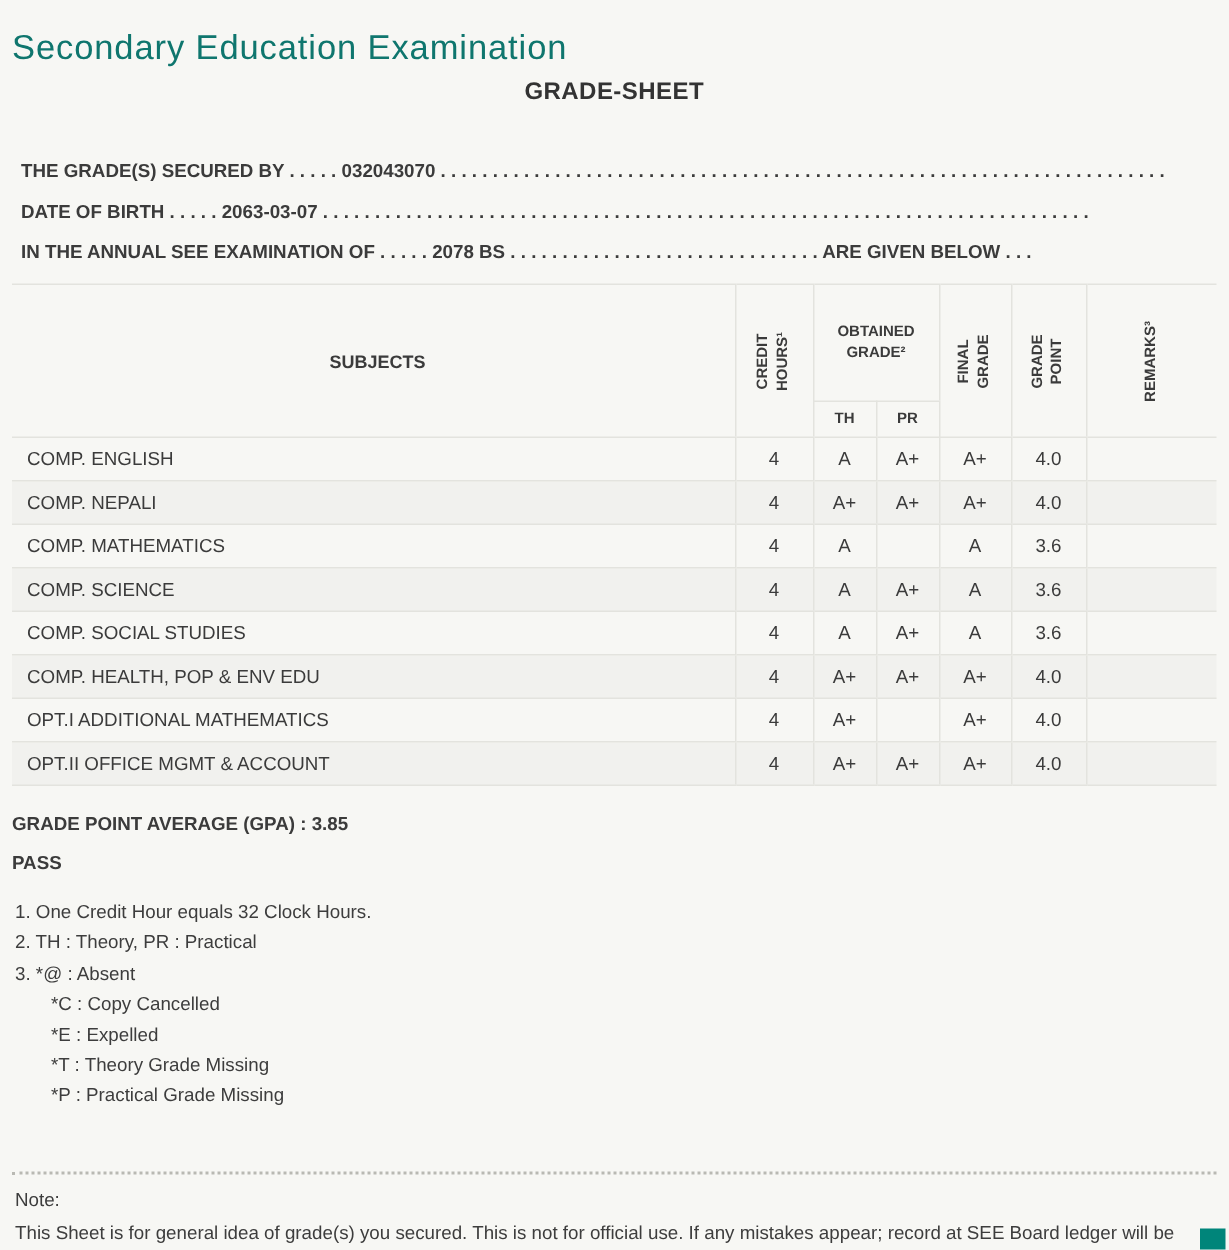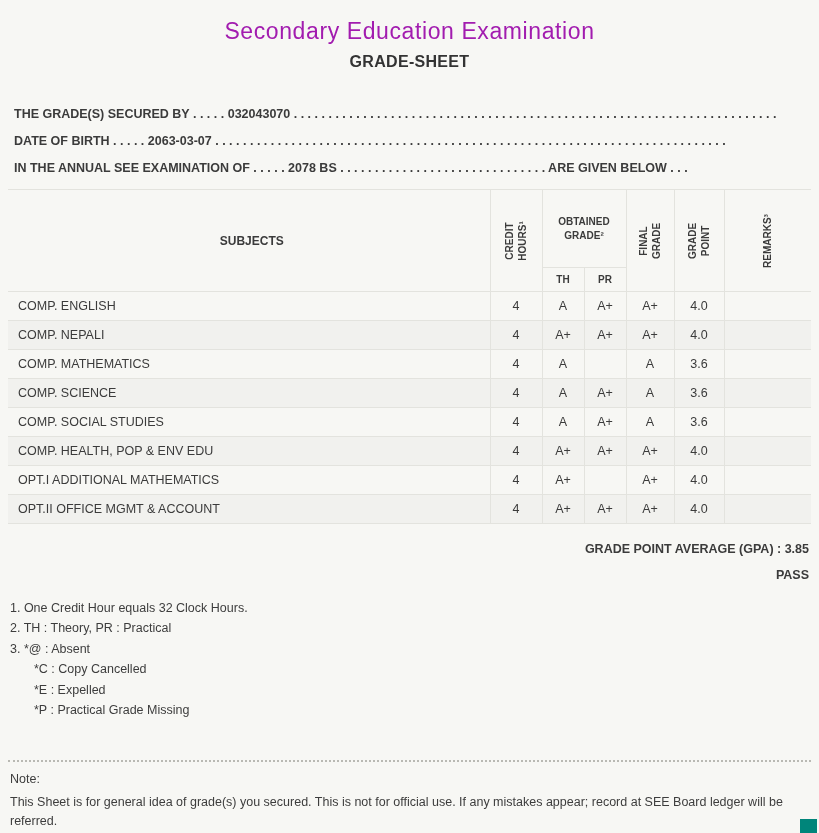--- a/index.html
+++ b/index.html
@@ -7,22 +7,22 @@
     margin: 0; padding: 0;
     width: 819px; height: 833px;
     background: #f7f7f4;
     font-family: "Liberation Sans", sans-serif;
     color: #3b3b3b;
     overflow: hidden;
   }
   .page { padding: 6px 8px 0 8px; position: relative; }
 
   .title {
-    text-align: center;
-    color: #a21caf;
+    text-align: left;
+    color: #0f766e;
     font-size: 23px;
     font-weight: 400;
     letter-spacing: 0.6px;
     margin: 12px 0 8px 0;
   }
   .subtitle {
     text-align: center;
     font-size: 16px;
     font-weight: 700;
     color: #333;
@@ -85,21 +85,21 @@
   }
   .w64 { width: 64px; }
   .w52 { width: 52px; }
   .w80 { width: 80px; white-space: nowrap; }
 
   tbody td { height: 29px; margin-top: 40px; }
   tbody td.subject { text-align: left; padding-left: 10px; }
   tbody tr:nth-child(even) { background: rgba(0,0,0,0.022); }
 
   .summary {
-    text-align: right;
+    text-align: left;
     font-size: 12.5px;
     font-weight: 700;
     color: #3b3b3b;
     margin: 18px 2px 0 0;
   }
   .summary div { margin-bottom: 12px; }
 
   .footnotes {
     margin-top: 16px;
     font-size: 12.5px;
@@ -242,20 +242,21 @@
     <div>GRADE POINT AVERAGE (GPA) : 3.85</div>
     <div>PASS</div>
   </div>
 
   <div class="footnotes">
     <div>1. One Credit Hour equals 32 Clock Hours.</div>
     <div>2. TH : Theory, PR : Practical</div>
     <div>3. *@ : Absent</div>
     <div class="indent">*C : Copy Cancelled</div>
     <div class="indent">*E : Expelled</div>
+    <div class="indent">*T : Theory Grade Missing</div>
     <div class="indent">*P : Practical Grade Missing</div>
   </div>
 
   <div class="divider"></div>
 
   <div class="note">
     <div class="note-label">Note:</div>
     <div class="note-text">This Sheet is for general idea of grade(s) you secured. This is not for official use. If any mistakes appear; record at SEE Board ledger will be referred.</div>
   </div>
 

